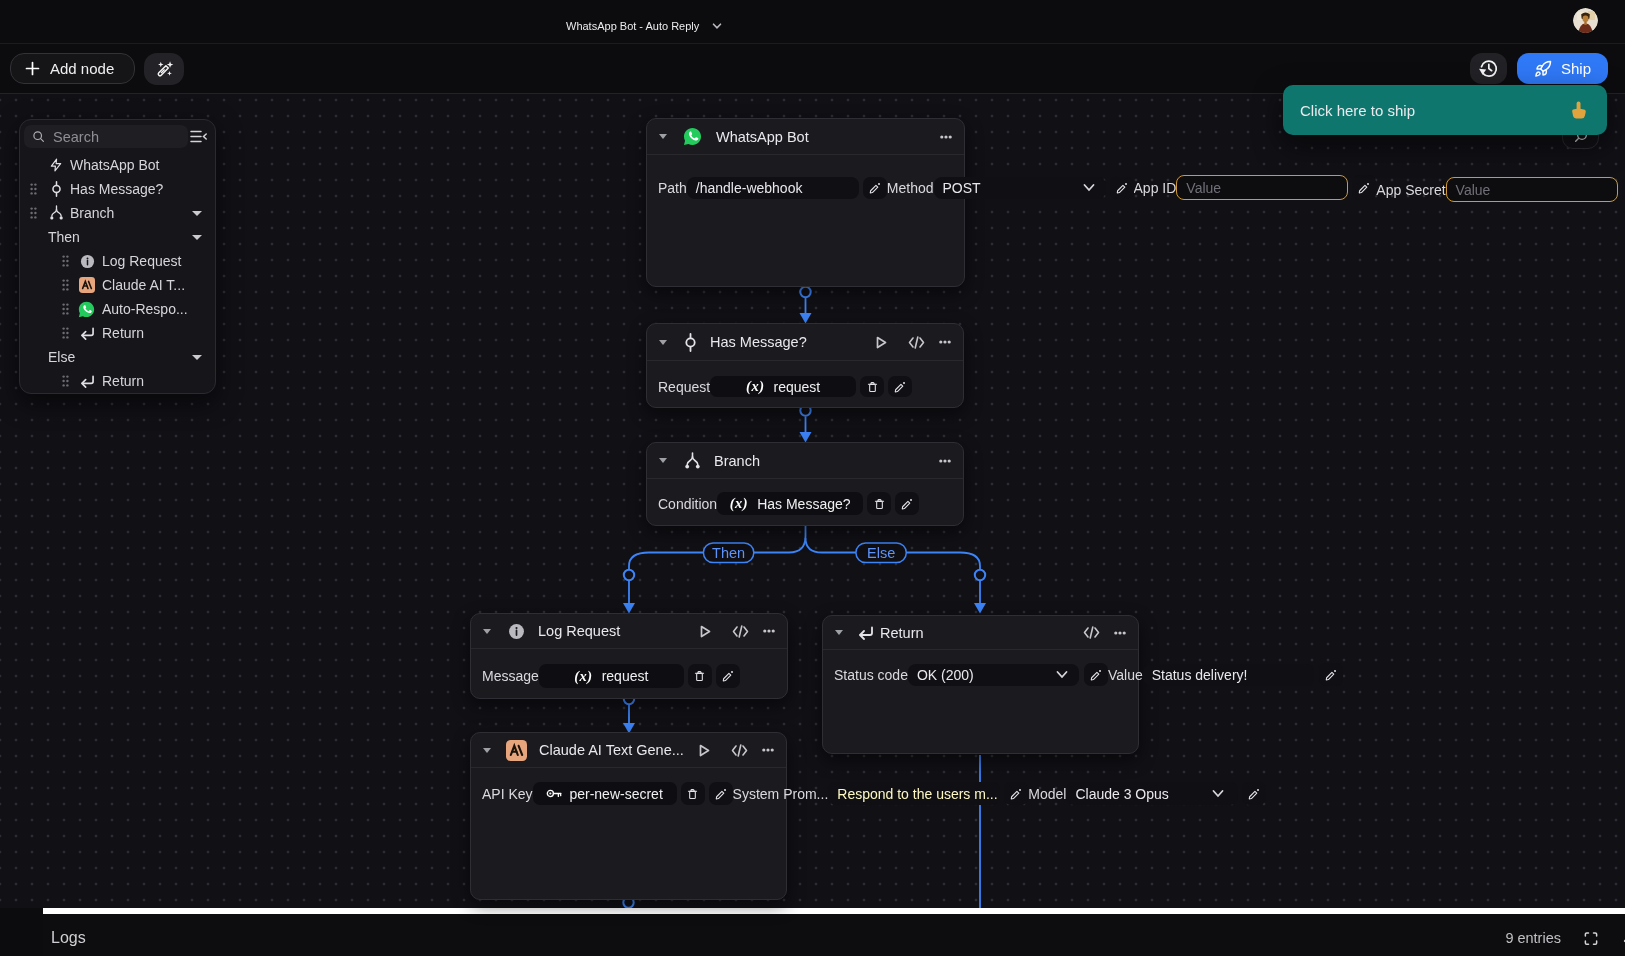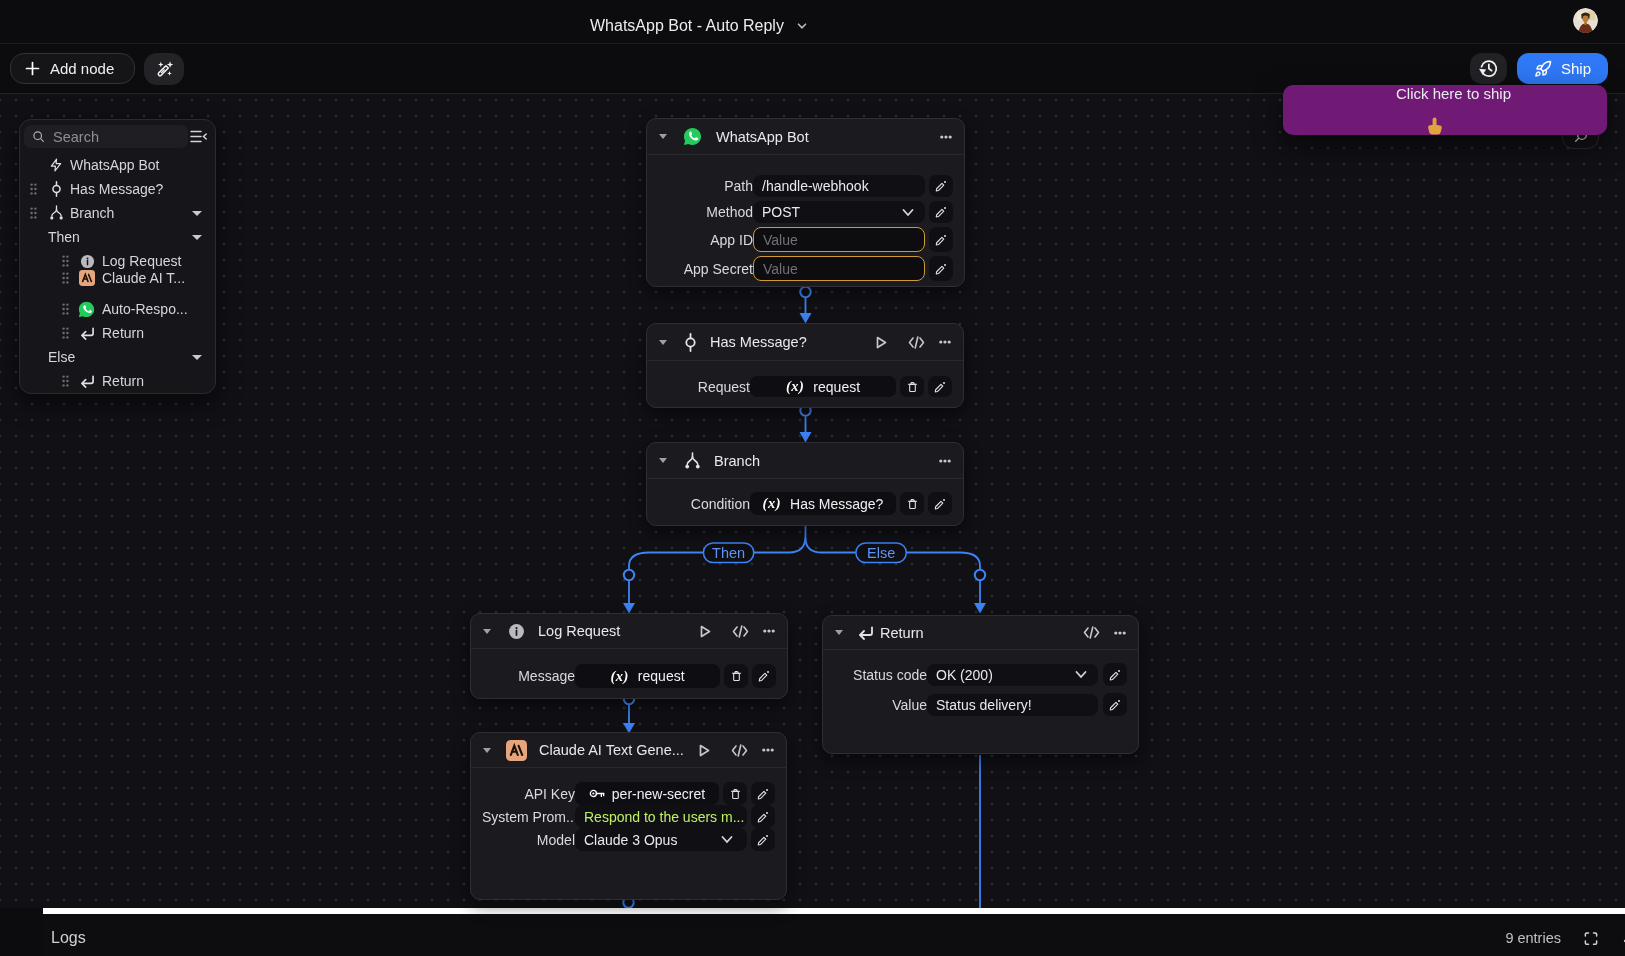--- a/index.html
+++ b/index.html
@@ -1,55 +1,55 @@
 <!DOCTYPE html>
 <html><head>
 <meta charset="utf-8">
 <style>
   * { margin:0; padding:0; box-sizing:border-box; }
   html,body { width:1625px; height:956px; background:#0c0c0e; font-family:"Liberation Sans", sans-serif; overflow:hidden; }
   #page { position:relative; width:1625px; height:956px; }
   .topbar { position:absolute; left:0; top:0; width:1625px; height:44px; background:#0c0c0e; border-bottom:1px solid #1c1c20; }
-  .title { position:absolute; left:590px; top:0; height:52px; display:flex; align-items:center; gap:12px; color:#ececef; font-size:16px; }
+  .title { position:absolute; left:566px; top:0; height:52px; display:flex; align-items:center; gap:12px; color:#ececef; font-size:11px; }
   .avatar { position:absolute; left:1573px; top:8px; width:25px; height:25px; border-radius:50%; overflow:hidden; }
   .toolbar { position:absolute; left:0; top:44px; width:1625px; height:50px; background:#0c0c0e; border-bottom:1px solid #222227; }
   .btn-add { position:absolute; left:10px; top:9px; width:125px; height:31px; border-radius:14px; background:#151518; border:1px solid #323237; display:flex; align-items:center; gap:10px; padding-left:14px; color:#f0f0f2; font-size:15px; }
   .btn-wand { position:absolute; left:144px; top:9px; width:40px; height:32px; border-radius:13px; background:#232327; display:flex; align-items:center; justify-content:center; }
   .btn-hist { position:absolute; left:1470px; top:9px; width:37px; height:31px; border-radius:12px; background:#222226; display:flex; align-items:center; justify-content:center; }
   .btn-ship { position:absolute; left:1517px; top:9px; width:91px; height:31px; border-radius:12px; background:#2f78f6; display:flex; align-items:center; justify-content:center; gap:9px; color:#fff; font-size:15px; }
   .canvas { position:absolute; left:0; top:94px; width:1625px; height:814px; background-color:#101015;
     background-image:radial-gradient(circle, #2c2d34 1.1px, transparent 1.7px);
     background-size:16px 16px; background-position:-8px -2px; }
   .bottombar { position:absolute; left:0; top:908px; width:1625px; height:48px; background:#0d0d0f; border-top:6px solid #ffffff;margin-left:43px; }
   .logs { position:absolute; left:8px; top:0; height:48px; display:flex; align-items:center; color:#cfcfd3; font-size:16px; }
   .entries { position:absolute; right:107px; top:0; height:48px; display:flex; align-items:center; color:#c0c0c5; font-size:14.5px; }
 
   svg.wires { position:absolute; left:0; top:0; width:1625px; height:814px; z-index:1; }
 
   .node { position:absolute; background:#1a1a1f; border:1px solid #2e2e34; border-radius:10px; z-index:2; box-shadow:0 6px 18px rgba(0,0,0,.45); }
   .nh { display:flex; align-items:center; gap:0; padding:0 12px; border-bottom:1px solid #28282d; }
   .nh .ttl { font-size:14.5px; color:#e9e9ed; white-space:nowrap; }
   .nh .sp { flex:1; }
   .caret { width:0; height:0; border-left:4.5px solid transparent; border-right:4.5px solid transparent; border-top:5px solid #9fa0a6; flex:none; }
-  .nb { display:flex; flex-direction:column;text-align:right; }
+  .nb { display:flex; flex-direction:row; }
   .row { display:flex; align-items:center; }
   .lbl { flex:1; font-size:14px; color:#dadade; white-space:nowrap; overflow:hidden; }
   .inp { background:#101014; border-radius:8px; height:22px; display:flex; align-items:center; padding:0 9px; font-size:14px; color:#e9e9ed; position:relative; flex:none; white-space:nowrap; overflow:hidden; }
   .chip { background:#0e0e12; border-radius:7px; display:flex; align-items:center; justify-content:center; gap:9px; font-size:14px; color:#f0f0f2; flex:none; }
   .ibtn { width:24px; background:#101014; border-radius:7px; display:flex; align-items:center; justify-content:center; flex:none; }
   .orange { border:1.5px solid #cf9a33; background:#0d0d10; }
   .ph { color:#707078; }
   .xvar { font-family:"Liberation Serif", serif; font-style:italic; font-weight:bold; font-size:14.5px; color:#fff; letter-spacing:0.5px; }
 
   .panel { position:absolute; left:19px; top:25px; width:197px; height:275px; background:#15151a; border:1px solid #2a2a31; border-radius:12px; z-index:4; box-shadow:0 8px 24px rgba(0,0,0,.5); }
   .search { position:absolute; left:4px; top:5px; width:164px; height:23px; background:#1e1e23; border-radius:7px; display:flex; align-items:center; gap:8px; padding-left:8px; color:#8e8e95; font-size:14.5px; }
   .prow { position:absolute; height:24px; width:100%; display:flex; align-items:center; }
   .prow .txt { font-size:14px; color:#d6d6da; white-space:nowrap; }
 
-  .tooltip { position:absolute; left:1283px; top:85px; width:324px; height:50px; background:#701a75; border-radius:10px; z-index:10; box-shadow:0 10px 28px rgba(0,0,0,.5); display:flex; align-items:center;flex-direction:column; }
+  .tooltip { position:absolute; left:1283px; top:85px; width:324px; height:50px; background:#0f766e; border-radius:10px; z-index:10; box-shadow:0 10px 28px rgba(0,0,0,.5); display:flex; align-items:center; }
   .tooltip .tt { margin-left:17px; font-size:15px; color:#eaeaee; flex:1; }
   .locbtn { position:absolute; left:1562px; top:18px; width:37px; height:37px; border-radius:11px; background:#121217; border:1px solid #2b2b31; display:flex; align-items:center; justify-content:center; z-index:3; padding-top:10px; }
 </style>
 </head>
 <body>
 <div id="page">
   <div class="topbar">
     <div class="title">
         <span>WhatsApp Bot - Auto Reply</span>
       <svg width="12" height="12" viewBox="0 0 12 12" fill="none" stroke="#b9b9bf" stroke-width="1.6" stroke-linecap="round">
@@ -484,21 +484,21 @@
           <span style="width:4px;"></span>
           <span class="ibtn" style="height:23px;">
               <svg width="14" height="14" viewBox="0 0 24 24" fill="none" stroke="#e2e2e6" stroke-width="1.9" stroke-linejoin="round">
                 <path d="M13.6 7.4 L16.8 10.6 L7.6 19.8 L3.9 20.4 L4.5 16.7 Z"></path>
                 <circle cx="18.9" cy="5.2" r="1.7" fill="#e2e2e6" stroke="none"></circle>
               </svg>
             </span>
         </div>
         <div class="row">
           <span class="lbl">System Prom...</span>
-          <span class="inp" style="width:172px; height:23px; color:#bef264;">Respond to the users m...</span>
+          <span class="inp" style="width:172px; height:23px; color:#fef9c3;">Respond to the users m...</span>
           <span style="width:4px;"></span>
           <span class="ibtn" style="height:23px;">
               <svg width="14" height="14" viewBox="0 0 24 24" fill="none" stroke="#e2e2e6" stroke-width="1.9" stroke-linejoin="round">
                 <path d="M13.6 7.4 L16.8 10.6 L7.6 19.8 L3.9 20.4 L4.5 16.7 Z"></path>
                 <circle cx="18.9" cy="5.2" r="1.7" fill="#e2e2e6" stroke="none"></circle>
               </svg>
             </span>
         </div>
         <div class="row">
           <span class="lbl">Model</span>
@@ -587,21 +587,21 @@
             <circle cx="1.6" cy="10.4" r="1.2"></circle>
             <circle cx="5.4" cy="10.4" r="1.2"></circle>
           </svg>
         <svg style="position:absolute; left:60px;" width="15" height="15" viewBox="0 0 24 24">
             <circle cx="12" cy="12" r="10.5" fill="#b9b9bf"></circle>
             <path d="M12 10.5 V17" stroke="#141419" stroke-width="2.4" stroke-linecap="round"></path>
             <circle cx="12" cy="7.2" r="1.5" fill="#141419"></circle>
           </svg>
         <span class="txt" style="position:absolute; left:82px;">Log Request</span>
       </div>
-      <div class="prow" style="top:146px;text-decoration:underline;">
+      <div class="prow" style="top:153px;text-decoration:underline;">
         <svg style="position:absolute; left:42px;" width="7" height="12" viewBox="0 0 7 12" fill="#6c6c73">
             <circle cx="1.6" cy="1.6" r="1.2"></circle>
             <circle cx="5.4" cy="1.6" r="1.2"></circle>
             <circle cx="1.6" cy="6" r="1.2"></circle>
             <circle cx="5.4" cy="6" r="1.2"></circle>
             <circle cx="1.6" cy="10.4" r="1.2"></circle>
             <circle cx="5.4" cy="10.4" r="1.2"></circle>
           </svg>
         <svg style="position:absolute; left:59px;" width="16" height="16" viewBox="0 0 21 21">
             <rect x="0" y="0" width="21" height="21" rx="4.5" fill="#e6a57c"></rect>

